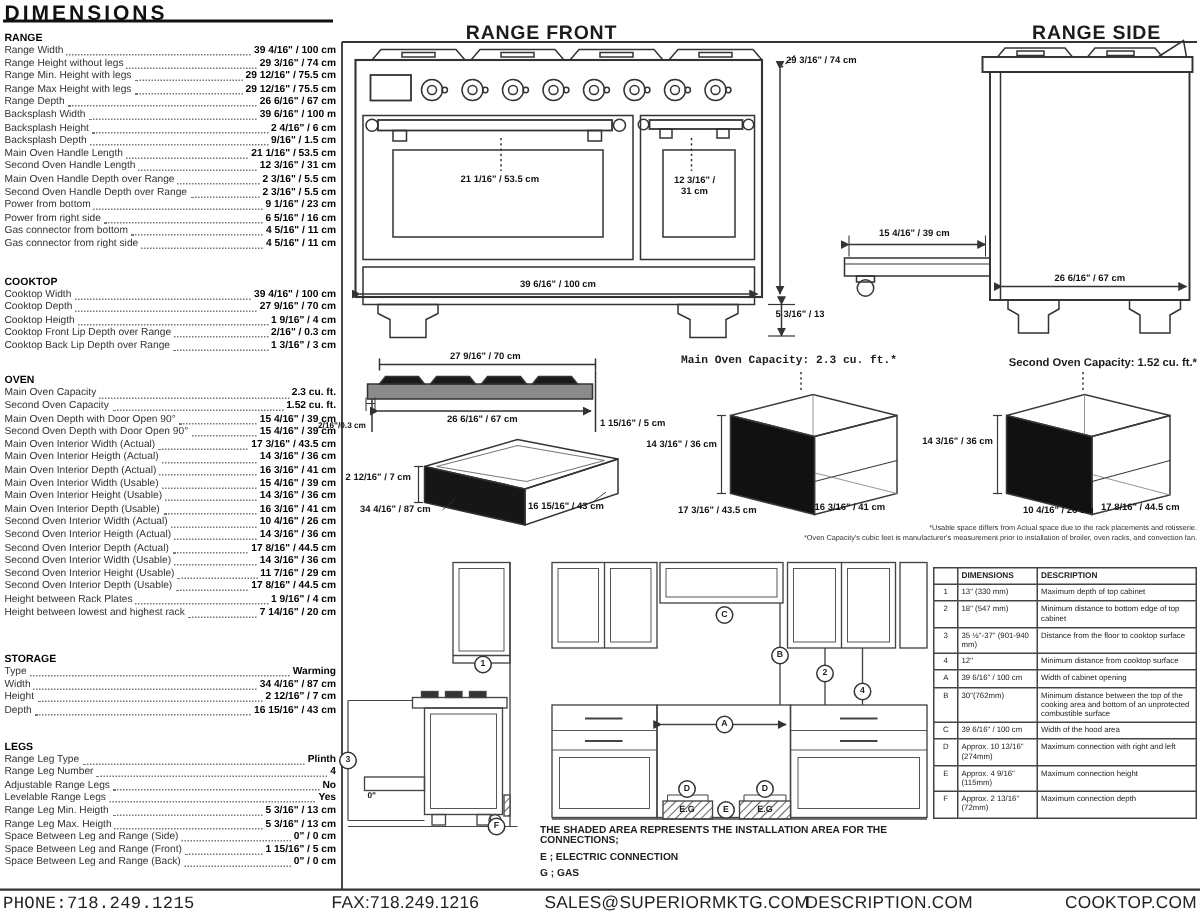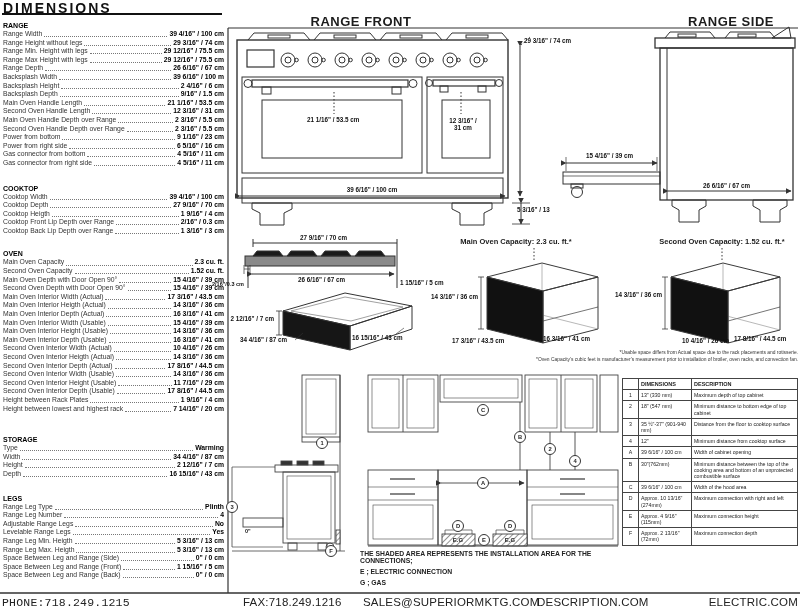--- a/index.html
+++ b/index.html
@@ -577,26 +577,26 @@
 
   <div class="dim-label lbl" style="left:300px;top:234px;">27 9/16" / 70 cm</div>
   <div class="dim-label lbl" style="left:298px;top:276px;">26 6/16" / 67 cm</div>
   <div class="tiny-label lbl" style="left:212px;top:281px;">2/16"/0.3 cm</div>
   <div class="dim-label lbl" style="left:400px;top:279px;">1 15/16" / 5 cm</div>
 
   <div class="dim-label lbl right" style="left:218px;top:315px;width:56px;">2 12/16" / 7 cm</div>
   <div class="dim-label lbl" style="left:240px;top:336px;">34 4/16" / 87 cm</div>
   <div class="dim-label lbl" style="left:352px;top:334px;">16 15/16" / 43 cm</div>
 
-  <div class="cap-title lbl" style="left:436px;top:237px;width:160px;">Main Oven Capacity: 2.3 cu. ft.*</div>
+  <div class="cap-title lbl" style="left:446px;top:237px;width:160px;font-family:Liberation Mono, monospace;">Main Oven Capacity: 2.3 cu. ft.*</div>
   <div class="dim-label lbl right" style="left:418px;top:293px;width:60px;">14 3/16" / 36 cm</div>
   <div class="dim-label lbl" style="left:452px;top:337px;">17 3/16" / 43.5 cm</div>
   <div class="dim-label lbl" style="left:543px;top:335px;">16 3/16" / 41 cm</div>
 
-  <div class="cap-title lbl" style="left:646px;top:237px;width:152px;">Second Oven Capacity: 1.52 cu. ft.*</div>
+  <div class="cap-title lbl" style="left:646px;top:237px;width:152px;text-align:right;">Second Oven Capacity: 1.52 cu. ft.*</div>
   <div class="dim-label lbl right" style="left:604px;top:291px;width:58px;">14 3/16" / 36 cm</div>
   <div class="dim-label lbl" style="left:682px;top:337px;">10 4/16" / 26 cm</div>
   <div class="dim-label lbl" style="left:734px;top:335px;">17 8/16" / 44.5 cm</div>
 
   <div class="footnotes lbl">
     <div>*Usable space differs from Actual space due to the rack placements and rotisserie.</div>
     <div>*Oven Capacity's cubic feet is manufacturer's measurement prior to installation of broiler, oven racks, and convection fan.</div>
   </div>
 
   <div class="tiny-label lbl" style="left:245px;top:528px;">0"</div>
@@ -661,24 +661,24 @@
         </tr>
         <tr>
           <td>F</td>
           <td>Approx. 2 13/16" (72mm)</td>
           <td>Maximum connection depth</td>
         </tr>
       </tbody>
   </table>
 
   <div class="footer-item" style="left:2px;font-family:Liberation Mono, monospace;">PHONE:718.249.1215</div>
-  <div class="footer-item" style="left:200px;padding-left:43px;">FAX:718.249.1216</div>
+  <div class="footer-item" style="left:178px;padding-left:43px;">FAX:718.249.1216</div>
   <div class="footer-item" style="left:363px;">SALES@SUPERIORMKTG.COM</div>
   <div class="footer-item" style="left:537px;">DESCRIPTION.COM</div>
-  <div class="footer-item" style="right:2px;">ELECTRIC.COM</div>
+  <div class="footer-item" style="right:2px;">COOKTOP.COM</div>
 
 <span class="callout" style="left: 322px; top: 443px;">1</span>
     <span class="callout" style="left: 232px; top: 507px;">3</span>
     <span class="callout" style="left: 331px; top: 551px;">F</span>
     <span class="callout" style="left: 483px; top: 410px;">C</span>
     <span class="callout" style="left: 520px; top: 437px;">B</span>
     <span class="callout" style="left: 550px; top: 449px;">2</span>
     <span class="callout" style="left: 575px; top: 461px;">4</span>
     <span class="callout" style="left: 483px; top: 483px;">A</span>
     <span class="callout" style="left: 458px; top: 526px;">D</span>

